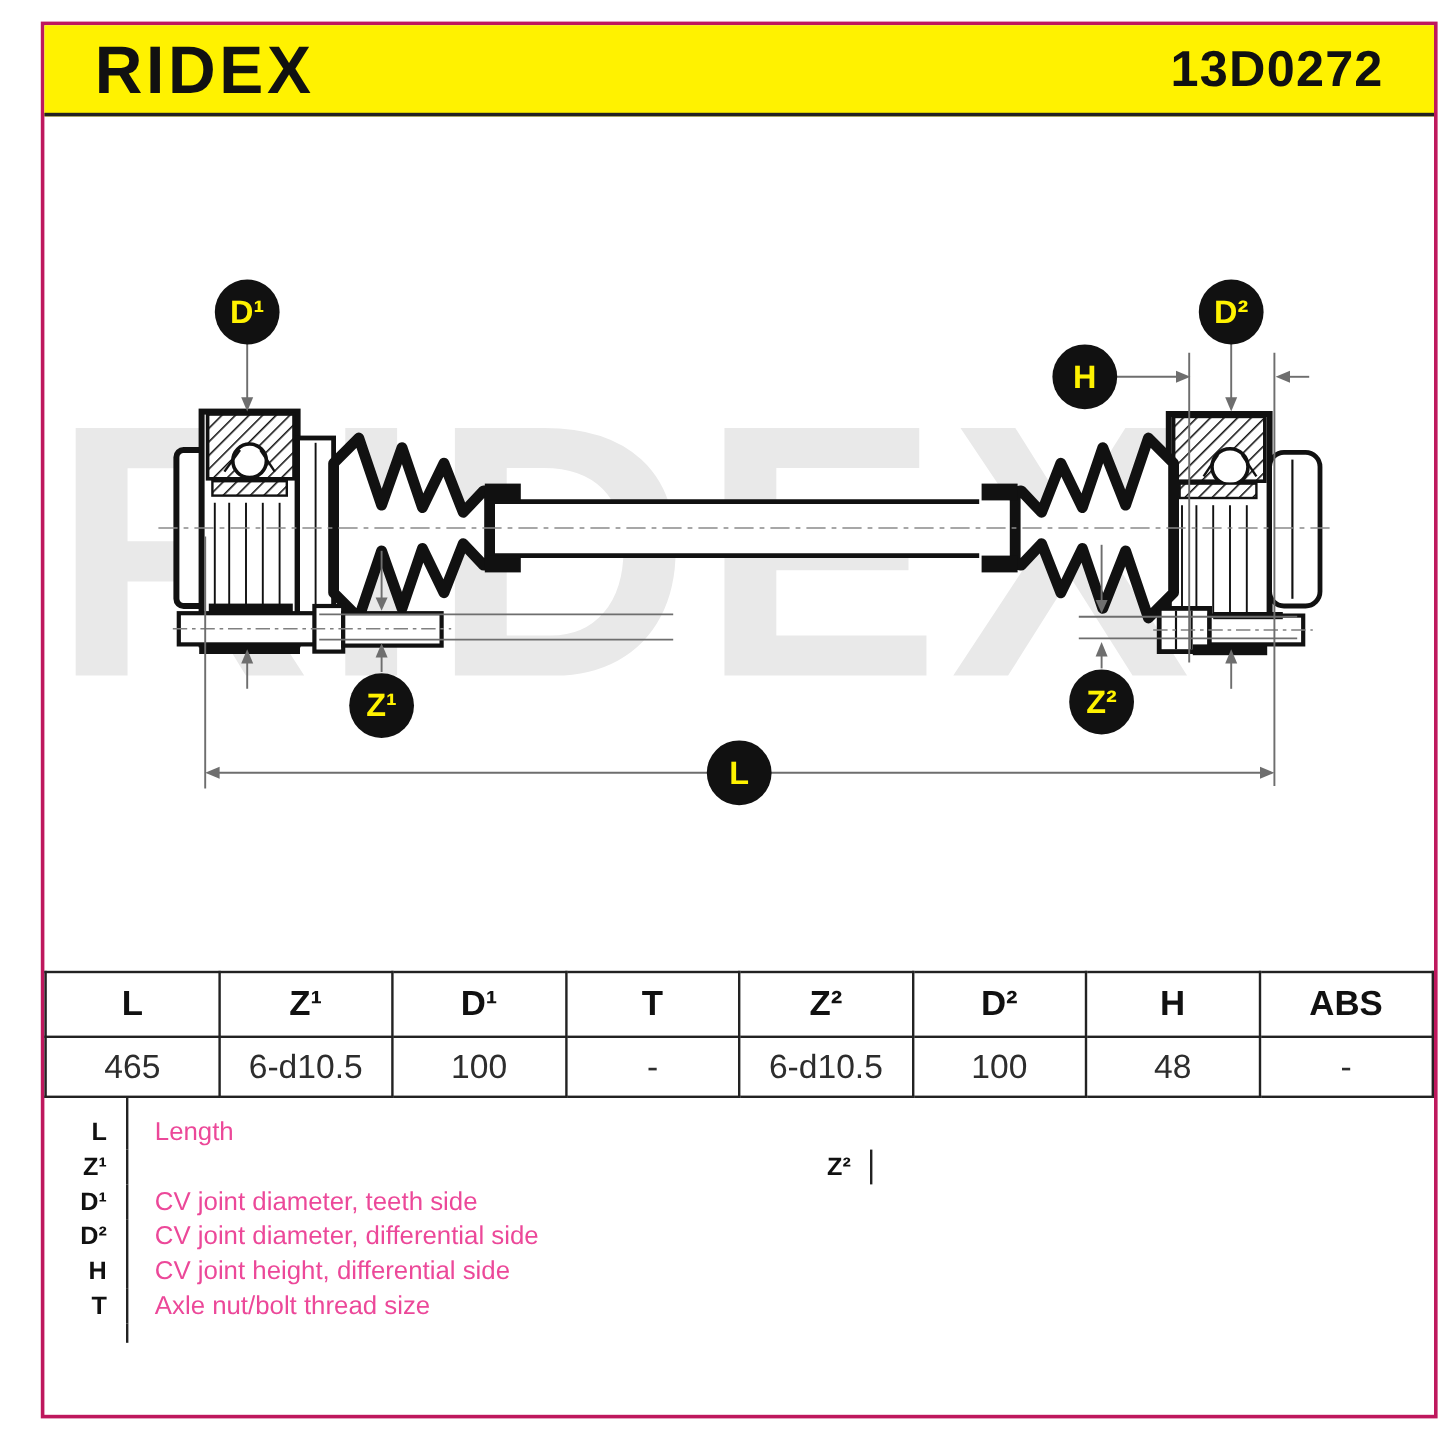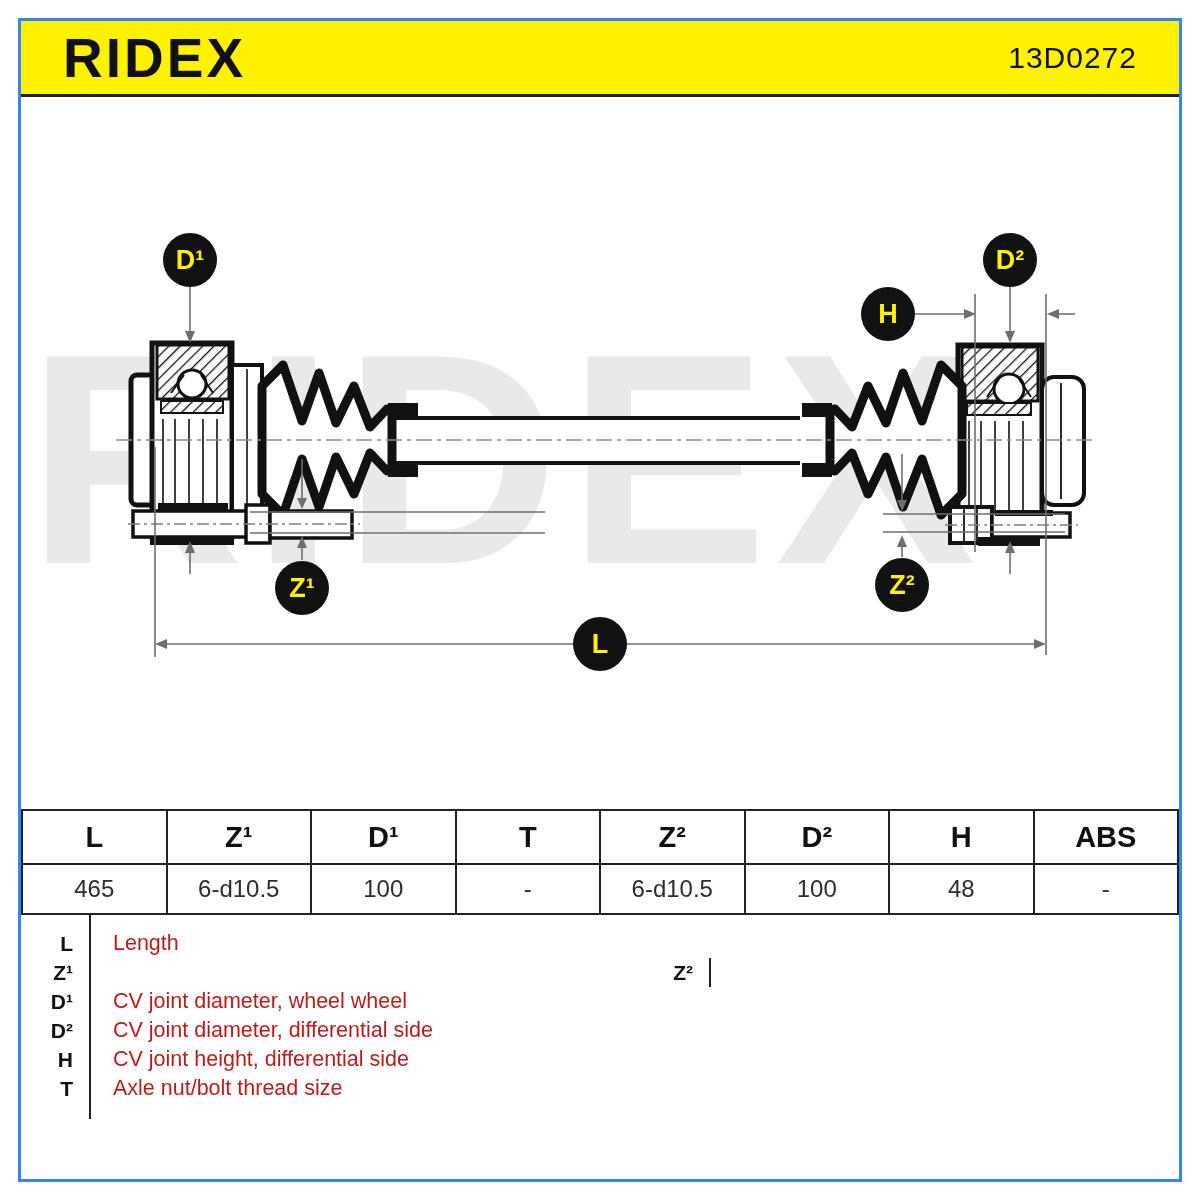--- a/index.html
+++ b/index.html
@@ -1,40 +1,40 @@
 <!DOCTYPE html>
 <html><head>
 <meta charset="utf-8">
 <style>
   html,body{width:1200px;height:1200px;margin:0;background:#ffffff;overflow:hidden;
     font-family:"Liberation Sans",sans-serif;}
-  .page{position:absolute;left:18px;top:18px;width:1158px;height:1158px;
-    border:3px solid #3b82f6;background:#fff;}
+  .page{position:absolute;left:34px;top:18px;width:1158px;height:1158px;
+    border:3px solid #be185d;background:#fff;}
   
   .hdr{height:76px;background:#FFF200;border-bottom:3px solid #222;
     display:flex;align-items:center;justify-content:space-between;padding:0 42px;box-sizing:border-box;}
   .brand{font-size:55px;font-weight:900;color:#111;letter-spacing:3px;transform:scaleY(1.02);}
-  .pn{font-size:30px;font-weight:400;color:#111;letter-spacing:1px;}
+  .pn{font-size:42px;font-weight:700;color:#111;letter-spacing:1px;}
   
   .diagram{position:relative;height:712px;overflow:hidden;}
   .watermark{position:absolute;left:6px;top:212px;font-size:300px;font-weight:900;
     color:#E9E9E9;letter-spacing:8px;line-height:300px;white-space:nowrap;user-select:none;}
   .diagram svg{position:absolute;left:0;top:0;}
   .dim-label{position:absolute;width:54px;height:54px;border-radius:50%;background:#111;
     color:#FFF200;font-weight:800;font-size:27px;display:flex;align-items:center;justify-content:center;}
   
   table.spec{width:100%;border-collapse:collapse;table-layout:fixed;}
   table.spec td{border:2px solid #222;text-align:center;vertical-align:middle;}
   .spec .hrow td{height:50px;font-size:29px;font-weight:800;color:#111;}
-  .spec .vrow td{height:46px;font-size:24px;font-weight:400;color:#2d2d2d;}
+  .spec .vrow td{height:46px;font-size:28px;font-weight:400;color:#2d2d2d;}
   
   .legend{display:grid;grid-template-columns:70px 620px;align-items:stretch;}
   .lsym{border-right:2px solid #222;text-align:right;padding-right:16px;
     font-weight:800;font-size:21px;color:#111;line-height:29px;box-sizing:border-box;}
-  .ldesc{padding-left:22px;font-size:21.5px;color:#b91c1c;line-height:29px;max-width:512px;}
+  .ldesc{padding-left:22px;font-size:21.5px;color:#ec4899;line-height:29px;max-width:512px;}
   .pad-top{padding-top:14px;}
   .spacer{height:16px;}
 </style>
 </head>
 <body>
 
 <div class="page">
 
   <div class="hdr">
     <div class="brand">RIDEX</div>
@@ -196,21 +196,21 @@
     </tr>
   </tbody>
     </table>
 
   <div class="legend">
     <div class="lsym pad-top">L</div>
     <div class="ldesc pad-top">Length</div>
     <div class="lsym">Z¹</div>
     <div class="lsym">Z²</div>
     <div class="lsym">D¹</div>
-    <div class="ldesc">CV joint diameter, wheel wheel</div>
+    <div class="ldesc">CV joint diameter, teeth side</div>
     <div class="lsym">D²</div>
     <div class="ldesc">CV joint diameter, differential side</div>
     <div class="lsym">H</div>
     <div class="ldesc">CV joint height, differential side</div>
     <div class="lsym">T</div>
     <div class="ldesc">Axle nut/bolt thread size</div>
     <div class="lsym spacer"></div>
     <div class="ldesc spacer"></div>
   </div>
 

